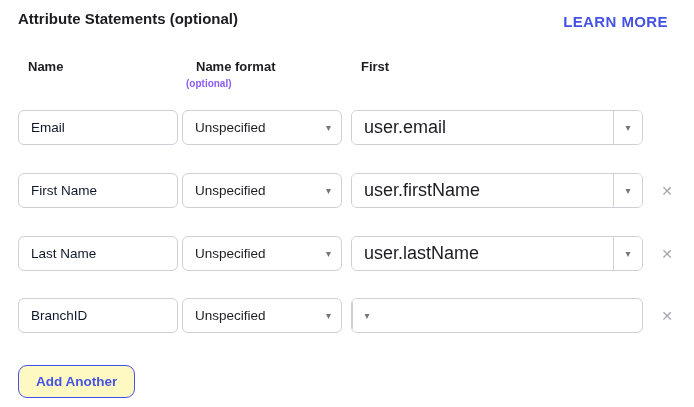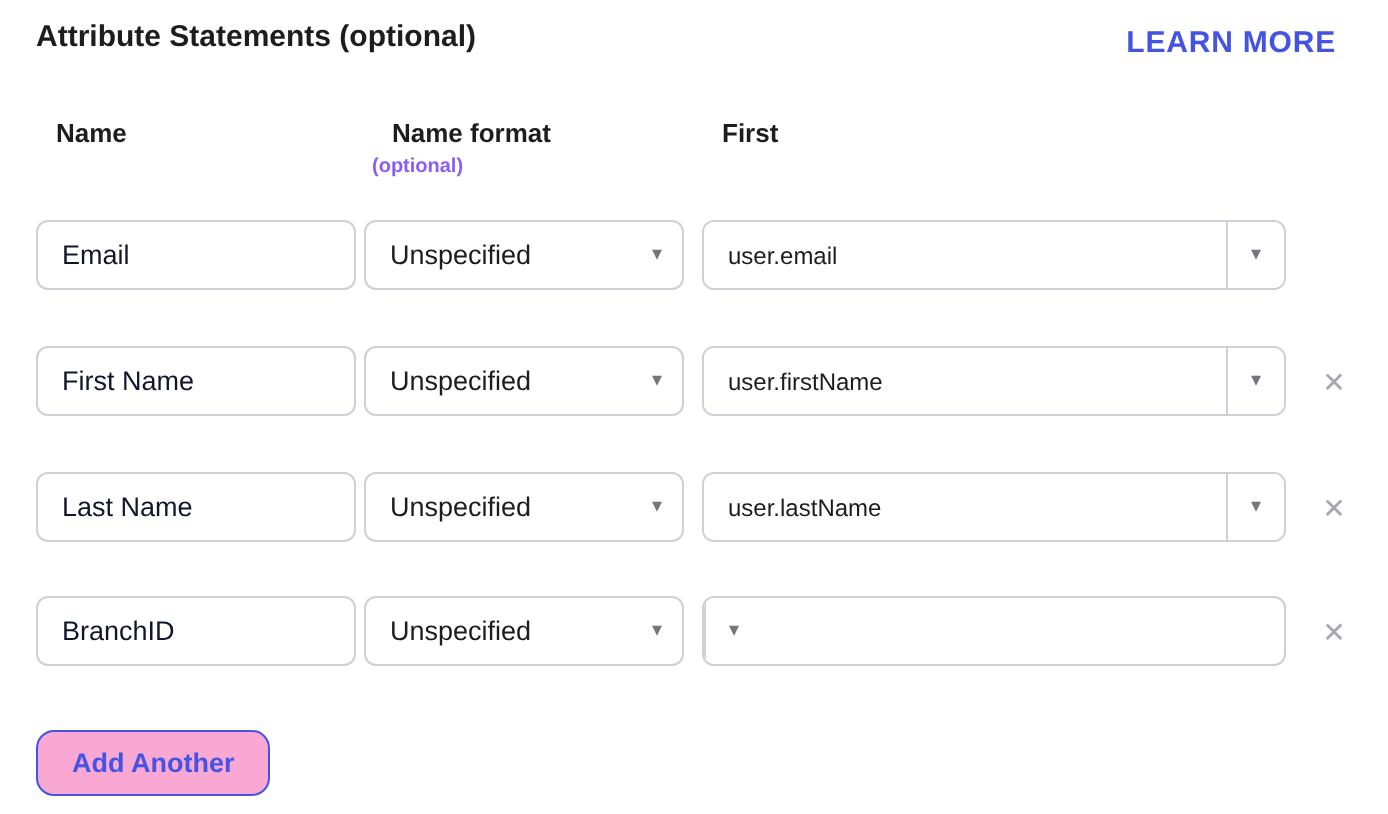--- a/index.html
+++ b/index.html
@@ -104,21 +104,21 @@
     background: #ffffff;
     display: flex;
     overflow: hidden;
   }
   .value-input {
     flex: 1;
     min-width: 0;
     border: none;
     padding: 0 12px;
     font-family: "Liberation Sans", sans-serif;
-    font-size: 12px;
+    font-size: 18px;
     color: #1d1d21;
     outline: none;
     background: #ffffff;
   }
   .value-caret-btn {
     width: 29px;
     border: none;
     border-left: 1px solid #ced0d6;
     background: #ffffff;
     display: flex;
@@ -140,21 +140,21 @@
     text-align: center;
     cursor: pointer;
     font-family: "Liberation Sans", sans-serif;
   }
   .add-another {
     position: absolute;
     left: 18px;
     top: 365px;
     height: 33px;
     padding: 0 17px;
-    background: #f9a8d4;
+    background: #fef9c3;
     border: 1px solid #4553e4;
     border-radius: 9px;
     color: #4553e4;
     font-family: "Liberation Sans", sans-serif;
     font-size: 13.5px;
     font-weight: 700;
     cursor: pointer;
   }
   .row-1 { top: 110px; }
   .row-2 { top: 173px; padding-left: 24px; }

